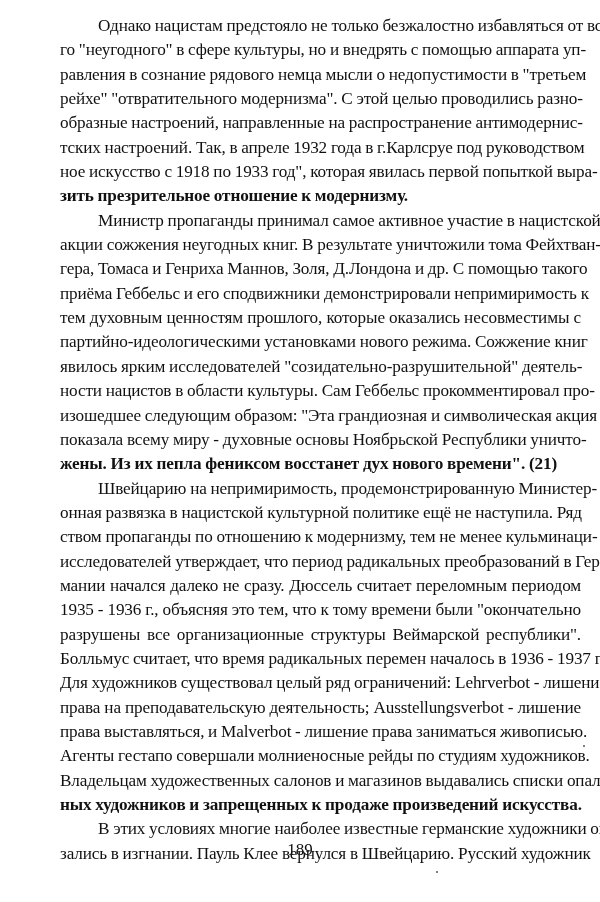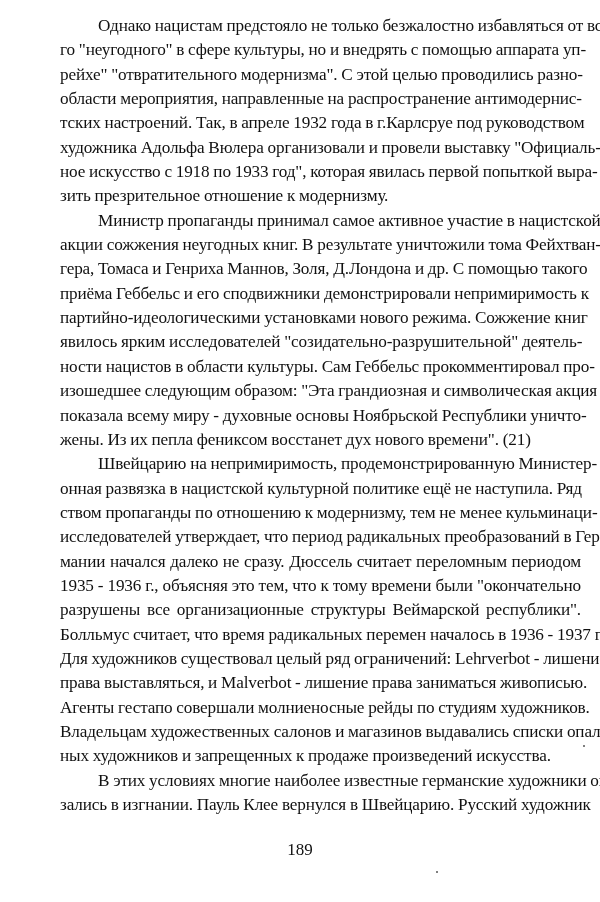--- a/index.html
+++ b/index.html
@@ -34,20 +34,21 @@
     .line {
       display: block;
       text-align: justify;
       text-align-last: justify;
       white-space: nowrap;
       height: 24.35px;
       overflow: visible;
     }
     .line.last {
       text-align-last: left;
+      font-weight: bold;
     }
     .line.first {
       padding-left: 38px;
     }
     .page-number {
       position: absolute;
       left: 0;
       width: 600px;
       top: 840px;
       text-align: center;
@@ -64,51 +65,53 @@
     }
   </style>
 </head>
 <body>
 
 <div class="page">
 
   <div class="para">
     <span class="line first">Однако нацистам предстояло не только безжалостно избавляться от все-</span>
     <span class="line">го "неугодного" в сфере культуры, но и внедрять с помощью аппарата уп-</span>
+    <span class="line">равления в сознание рядового немца мысли о недопустимости в "третьем</span>
     <span class="line">рейхе" "отвратительного модернизма". С этой целью проводились разно-</span>
-    <span class="line">области мероприятия, направленные на распространение антимодернис-</span>
+    <span class="line">образные настроений, направленные на распространение антимодернис-</span>
     <span class="line">тских настроений. Так, в апреле 1932 года в г.Карлсруе под руководством</span>
-    <span class="line">художника Адольфа Вюлера организовали и провели выставку "Официаль-</span>
     <span class="line">ное искусство с 1918 по 1933 год", которая явилась первой попыткой выра-</span>
     <span class="line last">зить презрительное отношение к модернизму.</span>
   </div>
 
   <div class="para">
     <span class="line first">Министр пропаганды принимал самое активное участие в нацистской</span>
     <span class="line">акции сожжения неугодных книг. В результате уничтожили тома Фейхтван-</span>
     <span class="line">гера, Томаса и Генриха Маннов, Золя, Д.Лондона и др. С помощью такого</span>
     <span class="line">приёма Геббельс и его сподвижники демонстрировали непримиримость к</span>
+    <span class="line">тем духовным ценностям прошлого, которые оказались несовместимы с</span>
     <span class="line">партийно-идеологическими установками нового режима. Сожжение книг</span>
     <span class="line">явилось ярким исследователей "созидательно-разрушительной" деятель-</span>
     <span class="line">ности нацистов в области культуры. Сам Геббельс прокомментировал про-</span>
     <span class="line">изошедшее следующим образом: "Эта грандиозная и символическая акция</span>
     <span class="line">показала всему миру - духовные основы Ноябрьской Республики уничто-</span>
     <span class="line last">жены. Из их пепла фениксом восстанет дух нового времени". (21)</span>
   </div>
 
   <div class="para">
     <span class="line first">Швейцарию на непримиримость, продемонстрированную Министер-</span>
     <span class="line">онная развязка в нацистской культурной политике ещё не наступила. Ряд</span>
     <span class="line">ством пропаганды по отношению к модернизму, тем не менее кульминаци-</span>
     <span class="line">исследователей утверждает, что период радикальных преобразований в Гер-</span>
     <span class="line">мании начался далеко не сразу. Дюссель считает переломным периодом</span>
     <span class="line">1935 - 1936 г., объясняя это тем, что к тому времени были "окончательно</span>
     <span class="line">разрушены все организационные структуры Веймарской республики".</span>
     <span class="line">Болльмус считает, что время радикальных перемен началось в 1936 - 1937 г.,</span>
     <span class="line">Для художников существовал целый ряд ограничений: Lehrverbot - лишение</span>
+    <span class="line">права на преподавательскую деятельность; Ausstellungsverbot - лишение</span>
     <span class="line">права выставляться, и Malverbot - лишение права заниматься живописью.</span>
     <span class="line">Агенты гестапо совершали молниеносные рейды по студиям художников.</span>
     <span class="line">Владельцам художественных салонов и магазинов выдавались списки опаль-</span>
     <span class="line last">ных художников и запрещенных к продаже произведений искусства.</span>
   </div>
 
   <div class="para">
     <span class="line first">В этих условиях многие наиболее известные германские художники ока-</span>
     <span class="line">зались в изгнании. Пауль Клее вернулся в Швейцарию. Русский художник</span>
 

